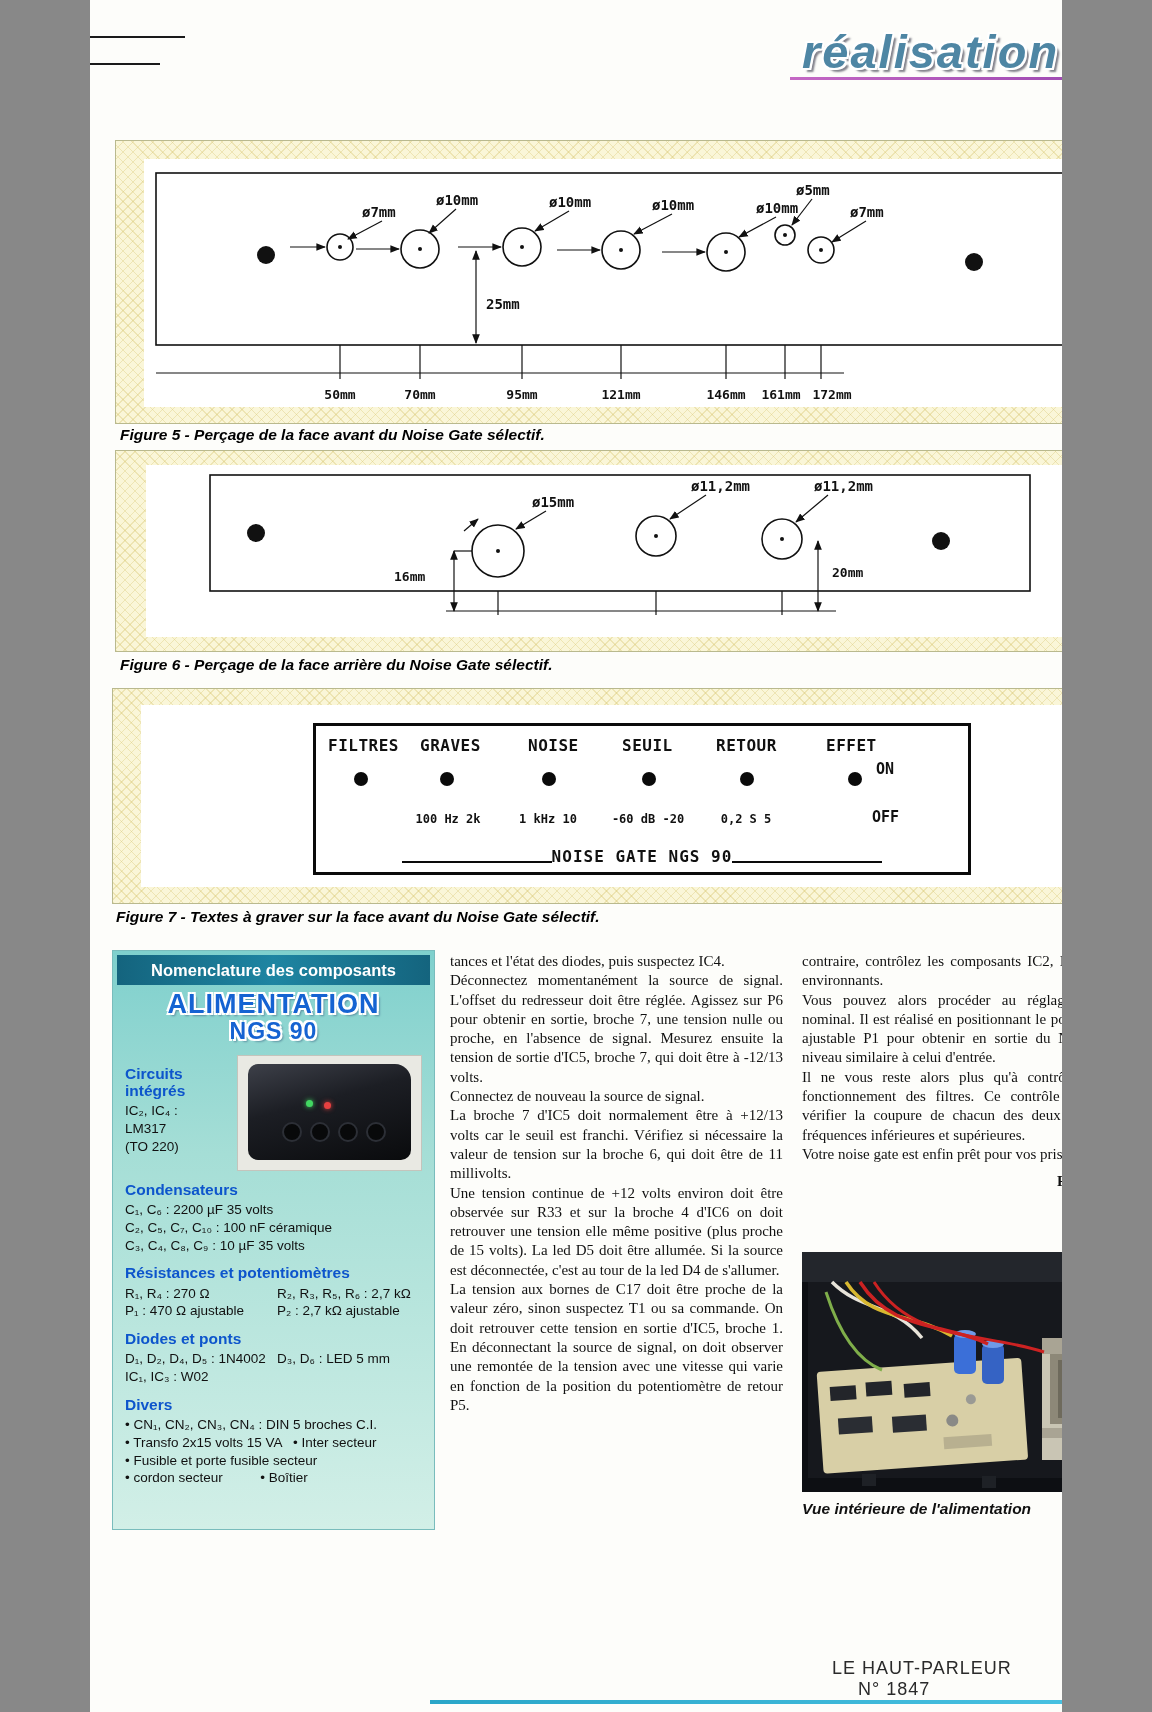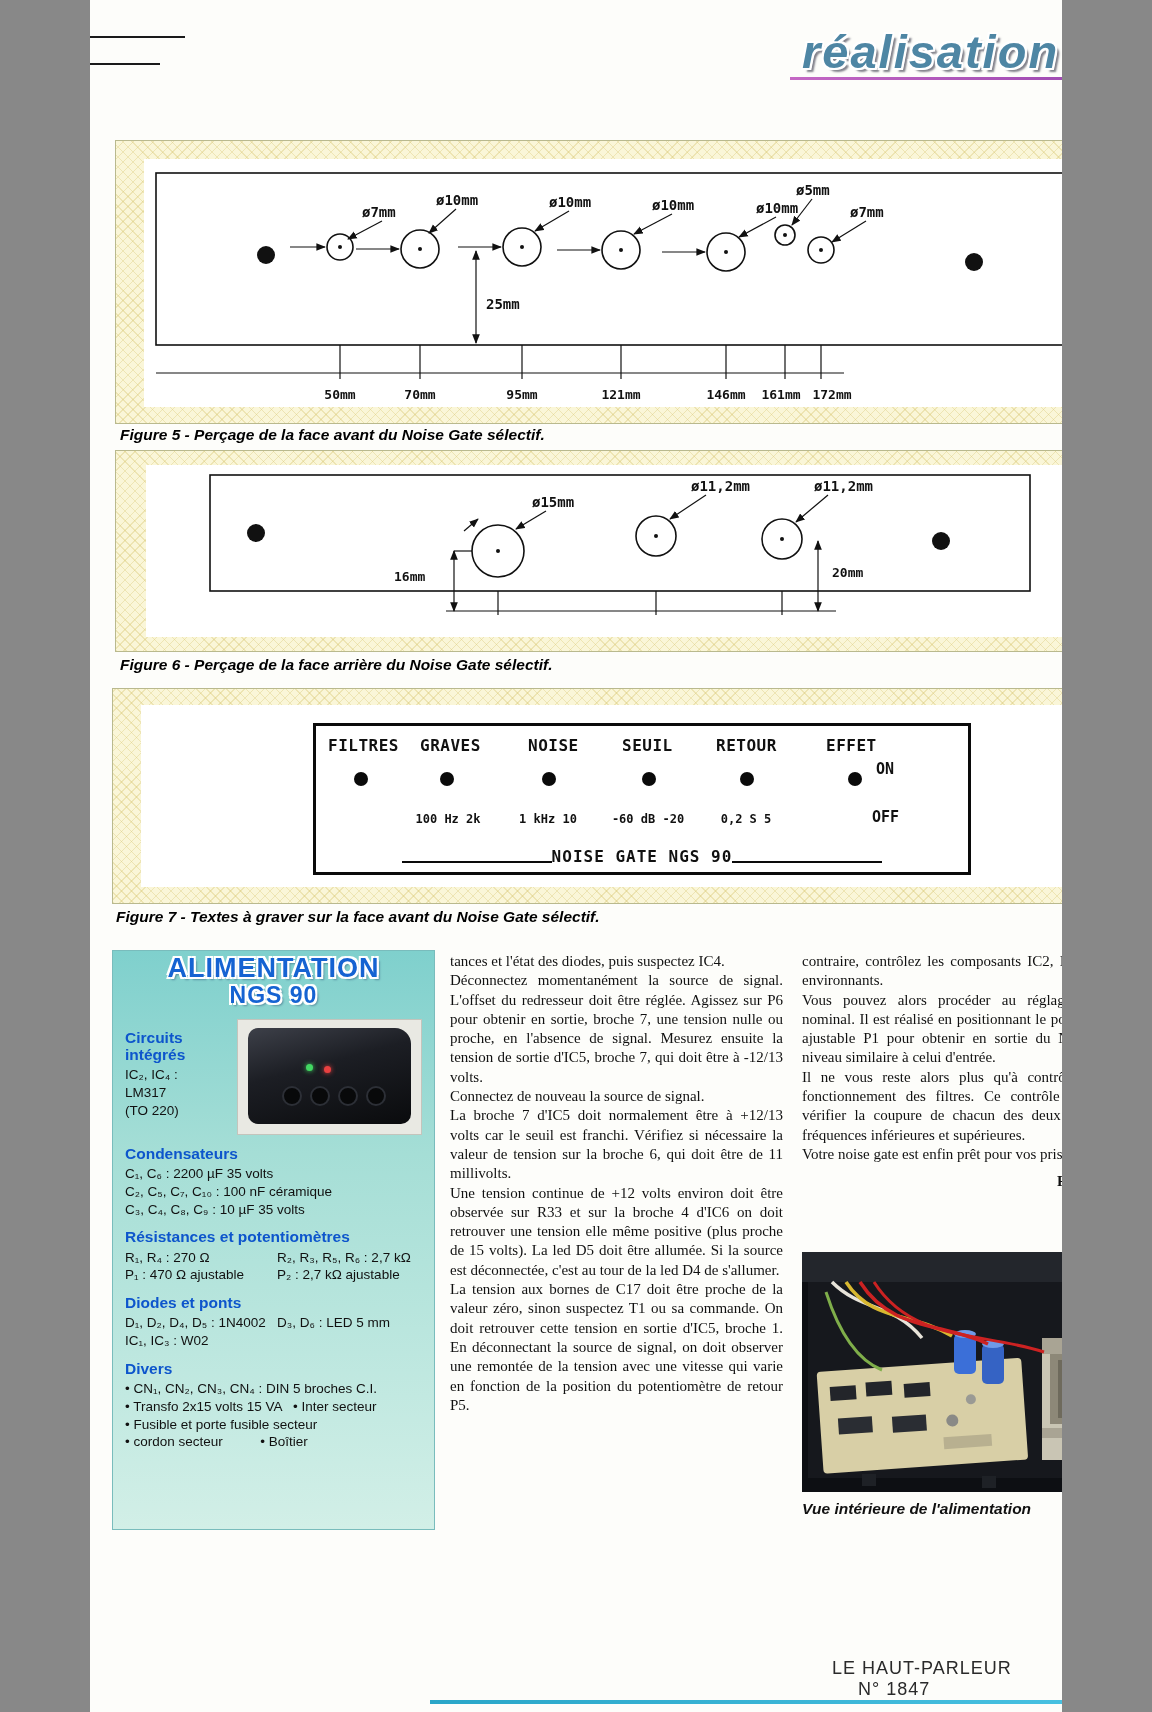--- a/index.html
+++ b/index.html
@@ -257,20 +257,21 @@
           <span class="f7-line"></span>
           <span class="f7-title">NOISE GATE NGS 90</span>
           <span class="f7-line"></span>
         </div>
       </div>
     </div>
   </div>
   <div class="fig-caption" style="left:26px;top:908px;">Figure 7 - Textes à graver sur la face avant du Noise Gate sélectif.</div>
 
   <div class="nomen">
+    <div class="nomen-bar">Nomenclature des composants</div>
     <div class="nomen-sub1">ALIMENTATION</div>
     <div class="nomen-sub2">NGS 90</div>
     <div class="nomen-content">
       <div class="nomen-row1">
         <div class="nomen-row1-left">
           <div class="nomen-h">Circuits intégrés</div>
           <div>
               <div class="nomen-line">IC₂, IC₄ :</div>
               <div class="nomen-line">LM317</div>
               <div class="nomen-line">(TO 220)</div>

